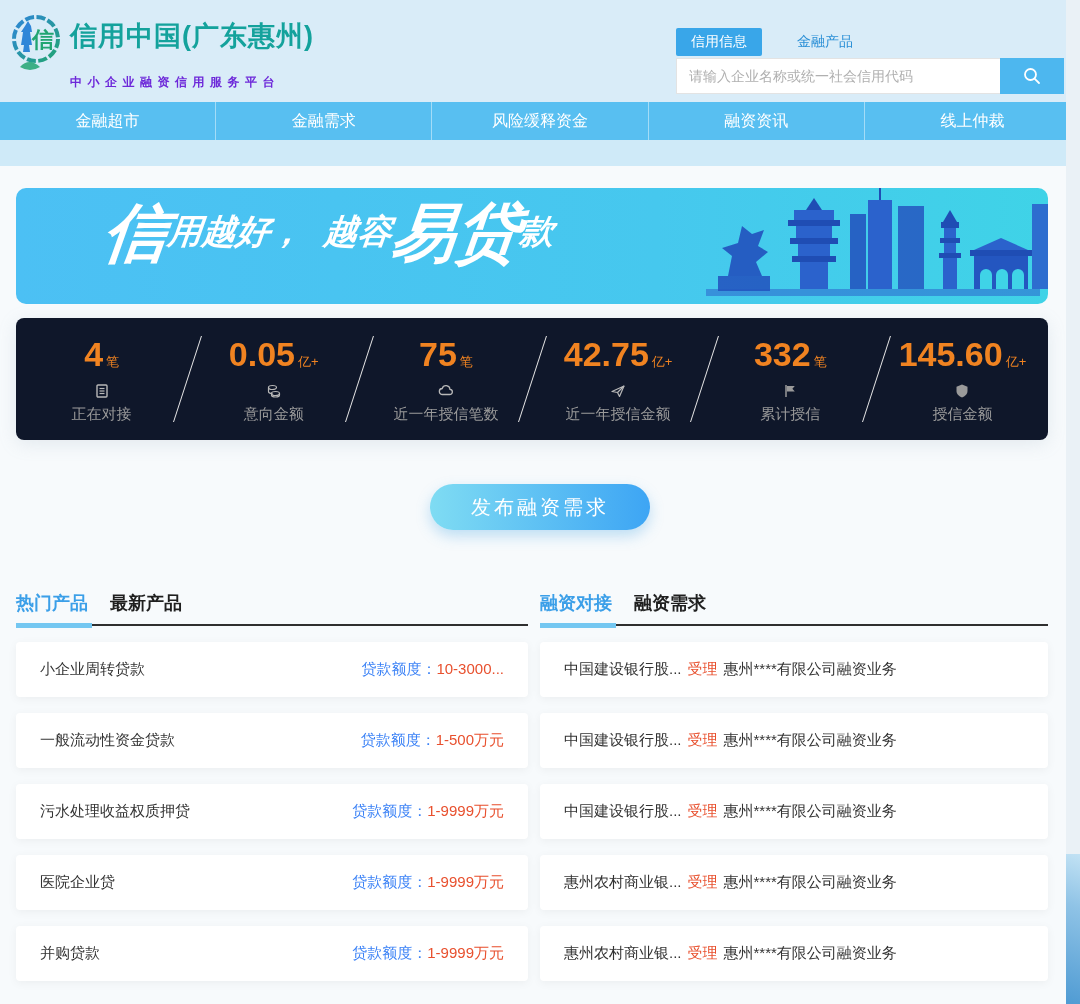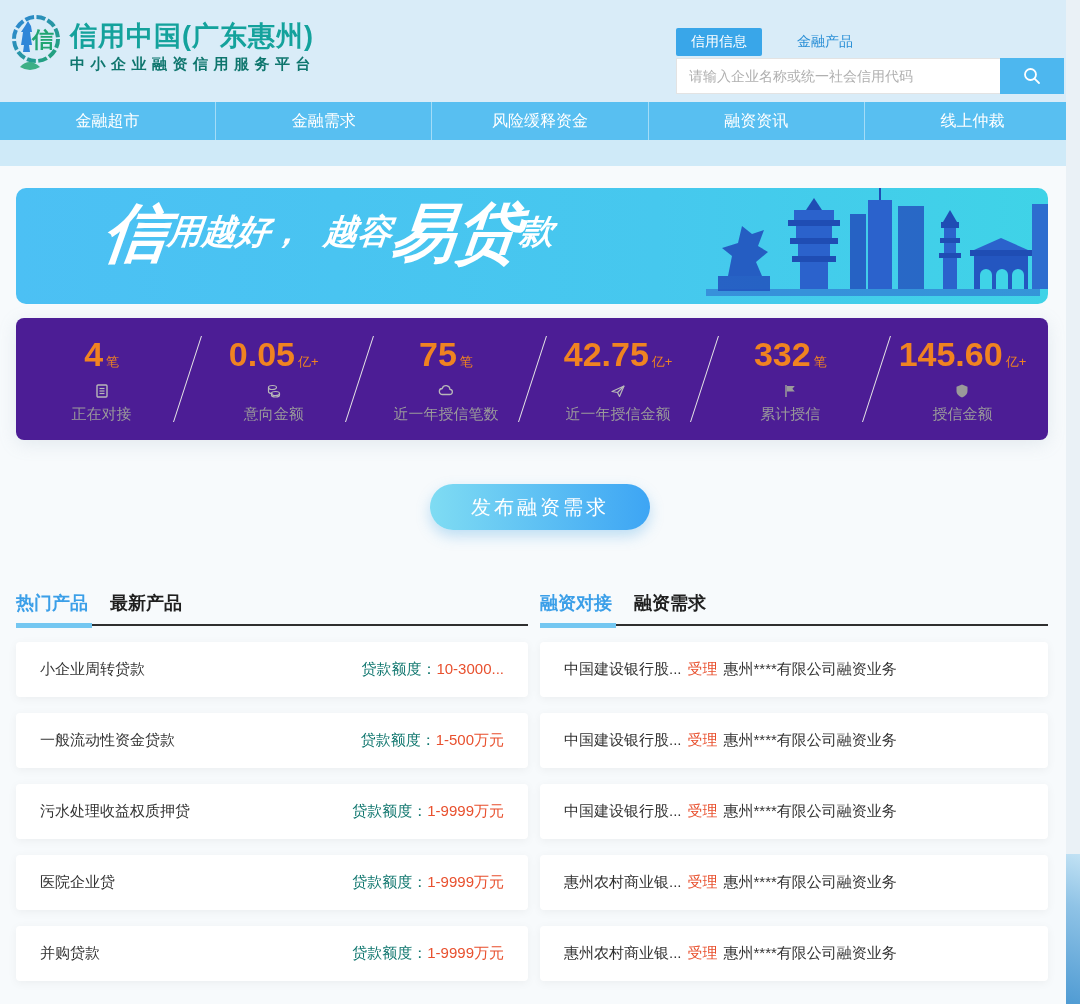--- a/index.html
+++ b/index.html
@@ -6,21 +6,21 @@
   html,body { width:1080px; height:1004px; }
   body { font-family:"Liberation Sans", sans-serif; }
   #page { position:relative; width:1080px; height:1004px; background:#f7fafc; overflow:hidden; }
 
   
   .header { position:absolute; left:0; top:0; width:1080px; height:102px; background:#d9ecf8; }
   .logo-wrap { position:absolute; left:10px; top:12px; display:flex; }
   .logo-icon { width:52px; height:66px; }
   .logo-text { margin-left:8px; padding-top:6px; }
   .logo-title { font-size:27px; font-weight:bold; color:#14a29c; letter-spacing:1px; }
-  .logo-subtitle { margin-top:1px; font-size:15px; font-weight:bold; color:#0f766e; letter-spacing:5.5px; }
+  .logo-subtitle { margin-top:20px; font-size:12px; font-weight:bold; color:#6d28d9; letter-spacing:5.5px; }
 
   .search-area { position:absolute; left:676px; top:16px; width:388px; }
   .search-tabs { display:flex; gap:20px;margin-top:12px; }
   .search-tab { font-size:14px; padding:5px 15px; cursor:pointer; }
   .search-tab.active { background:#39a6e9; color:#fff; border-radius:2px; }
   .search-tab.inactive { color:#2a8fd6; }
   .search-row { margin-top:2px; display:flex; height:36px; }
   .search-input { flex:1; height:36px; border:1px solid #e3e3e3; border-right:none; padding:0 12px; font-size:14px; color:#444; outline:none; }
   .search-input::placeholder { color:#b0b0b0; }
   .search-btn { width:64px; height:36px; background:#4db7ef; border:none; cursor:pointer; display:flex; align-items:center; justify-content:center; }
@@ -35,21 +35,21 @@
   
   .banner { position:absolute; left:16px; top:188px; width:1032px; height:116px; border-radius:10px; overflow:hidden;
             background:linear-gradient(90deg,#4cc0f4 0%,#46c8ee 62%,#3fd3e7 100%); }
   .slogan { position:absolute; left:88px; top:16px; display:flex; align-items:flex-end; color:#fff; font-weight:bold; font-style:italic; transform:skewX(-6deg); white-space:nowrap; }
   .slogan .big { font-size:64px; line-height:.92; }
   .slogan .small { font-size:34px; padding-bottom:8px; }
   .slogan .gap { margin-right:20px; }
   .skyline { position:absolute; right:0; top:0; height:116px; }
 
   
-  .stats { position:absolute; left:16px; top:318px; width:1032px; height:122px; background:#4c1d95; border-radius:8px;
+  .stats { position:absolute; left:16px; top:318px; width:1032px; height:122px; background:#0f172a; border-radius:8px;
            box-shadow:0 4px 18px rgba(140,160,180,.18); display:flex; align-items:center; }
   .stat-cell { flex:1; text-align:center; }
   .stat-value { font-size:34px; font-weight:700; color:#f08321; }
   .stat-unit { font-size:13px; font-weight:400; margin-left:3px; color:#f08321; }
   .stat-label { margin-top:9px; color:#9a9a9a; font-size:15px; display:flex; align-items:center; justify-content:center; gap:6px;flex-direction:column; }
   .stat-divider { width:1px; height:86px; background:#e7e7e7; transform:skewX(-18deg); }
 
   
   .cta-btn { position:absolute; left:50%; transform:translateX(-50%); top:484px; width:220px; height:46px; border:none; border-radius:23px;
              background:linear-gradient(90deg,#7fdcf3 0%,#3da5f4 100%); color:#fff; font-size:20px; letter-spacing:3px;
@@ -62,21 +62,21 @@
   .tabs-row { position:relative; height:38px; border-bottom:2px solid #2f2f2f; display:flex; align-items:flex-end; gap:22px; padding-bottom:9px; }
   .sec-tab { font-size:18px; font-weight:bold; cursor:pointer; }
   .sec-tab.active { color:#3b9fe8; }
   .sec-tab.inactive { color:#1f1f1f; }
   .tab-underline { position:absolute; left:0; bottom:-4px; width:76px; height:5px; background:#74c7f1; }
   .rows { margin-top:16px; }
   .row-card { height:55px; margin-bottom:16px; background:#fff; border-radius:4px; box-shadow:0 2px 10px rgba(0,0,0,.05);
               display:flex; align-items:center; padding:0 24px; font-size:15px; cursor:pointer; }
   .row-card.product { justify-content:space-between; }
   .p-name { color:#333; }
-  .p-amount-label { color:#0f766e; }
+  .p-amount-label { color:#3b82f6; }
   .p-amount { color:#e8502e; }
   .m-bank { color:#333; }
   .m-action { color:#e8502e; margin:0 6px; }
   .m-detail { color:#333; }
 
   
   .scroll-strip { position:absolute; right:0; top:0; width:14px; height:1004px; background:#eaf1f6; }
   .edge-deco { position:absolute; right:0; top:854px; width:14px; height:150px;
                background:linear-gradient(200deg,#c2e2f4 0%,#8fc3e6 35%,#4f9bd3 100%); }
 

